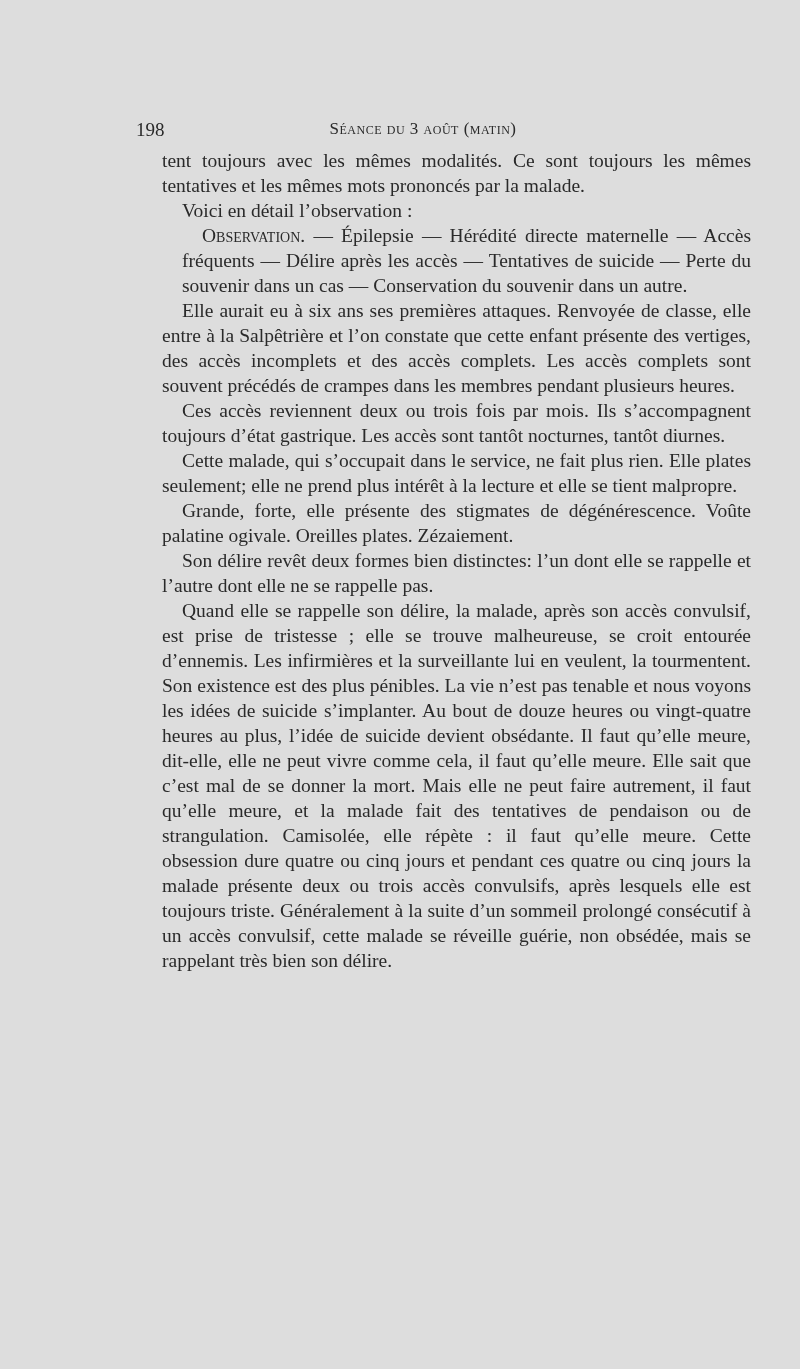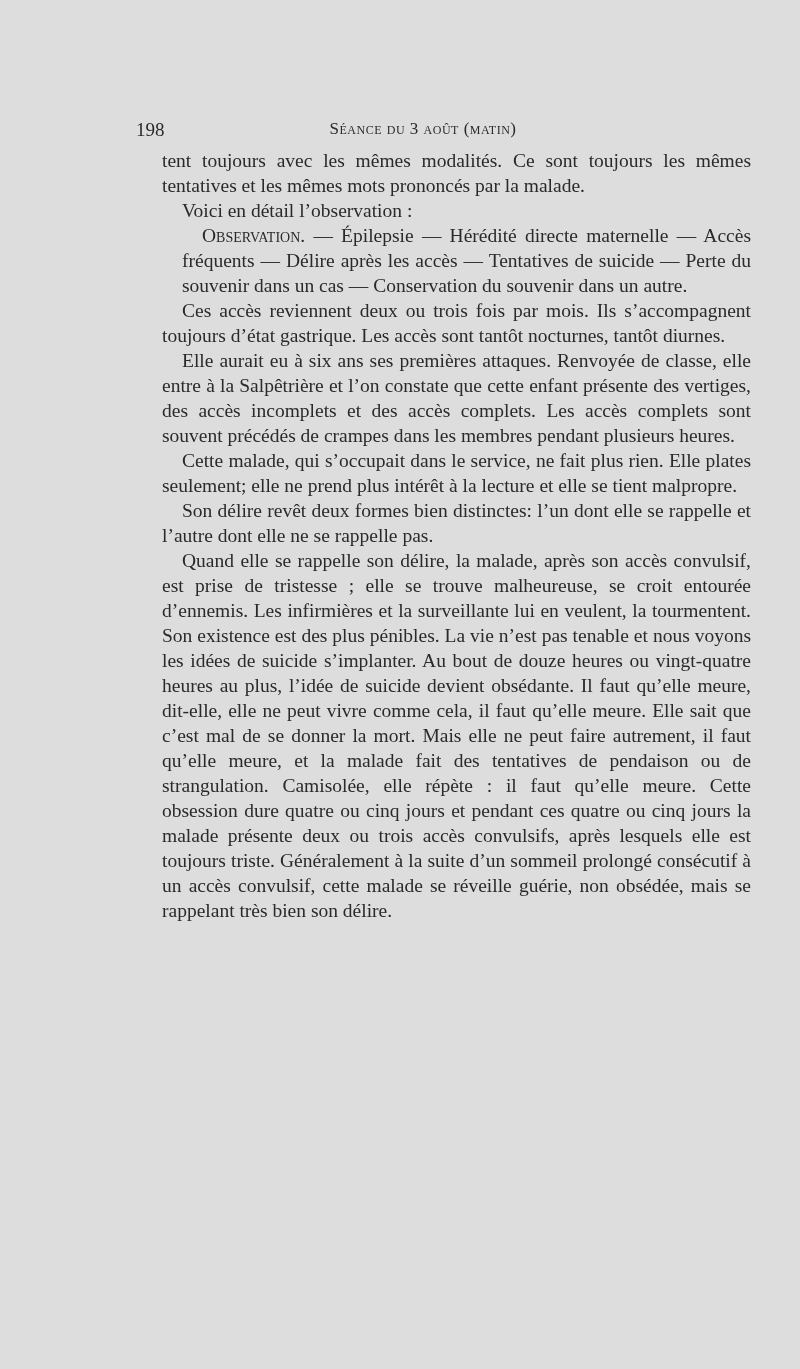--- a/index.html
+++ b/index.html
@@ -37,19 +37,20 @@
     <span class="page-num">198</span>
     <span class="running-title">Séance du 3 août (matin)</span>
   </div>
 
   <div class="body">
     <p class="noindent">tent toujours avec les mêmes modalités. Ce sont toujours les mêmes tentatives et les mêmes mots prononcés par la malade.</p>
     <p>Voici en détail l’observation :</p>
 
     <p class="obs-block"><span class="obs-label">Observation.</span><span class="obs-title"> — Épilepsie — Hérédité directe maternelle — Accès fréquents — Délire après les accès — Tentatives de suicide — Perte du souvenir dans un cas — Conservation du souvenir dans un autre.</span></p>
 
+    <p>Elle aurait eu à six ans ses premières attaques. Renvoyée de classe, elle entre à la Salpêtrière et l’on constate que cette enfant présente des vertiges, des accès incomplets et des accès complets. Les accès complets sont souvent précédés de crampes dans les membres pendant plusieurs heures.</p>
     <p>Ces accès reviennent deux ou trois fois par mois. Ils s’accompagnent toujours d’état gastrique. Les accès sont tantôt nocturnes, tantôt diurnes.</p>
-    <p>Elle aurait eu à six ans ses premières attaques. Renvoyée de classe, elle entre à la Salpêtrière et l’on constate que cette enfant présente des vertiges, des accès incomplets et des accès complets. Les accès complets sont souvent précédés de crampes dans les membres pendant plusieurs heures.</p>
     <p>Cette malade, qui s’occupait dans le service, ne fait plus rien. Elle plates seulement; elle ne prend plus intérêt à la lecture et elle se tient malpropre.</p>
+    <p>Grande, forte, elle présente des stigmates de dégénérescence. Voûte palatine ogivale. Oreilles plates. Zézaiement.</p>
     <p>Son délire revêt deux formes bien distinctes: l’un dont elle se rappelle et l’autre dont elle ne se rappelle pas.</p>
     <p>Quand elle se rappelle son délire, la malade, après son accès convulsif, est prise de tristesse ; elle se trouve malheureuse, se croit entourée d’ennemis. Les infirmières et la surveillante lui en veulent, la tourmentent. Son existence est des plus pénibles. La vie n’est pas tenable et nous voyons les idées de suicide s’implanter. Au bout de douze heures ou vingt-quatre heures au plus, l’idée de suicide devient obsédante. Il faut qu’elle meure, dit-elle, elle ne peut vivre comme cela, il faut qu’elle meure. Elle sait que c’est mal de se donner la mort. Mais elle ne peut faire autrement, il faut qu’elle meure, et la malade fait des tentatives de pendaison ou de strangulation. Camisolée, elle répète : il faut qu’elle meure. Cette obsession dure quatre ou cinq jours et pendant ces quatre ou cinq jours la malade présente deux ou trois accès convulsifs, après lesquels elle est toujours triste. Généralement à la suite d’un sommeil prolongé consécutif à un accès convulsif, cette malade se réveille guérie, non obsédée, mais se rappelant très bien son délire.</p>
   </div>
 </div>
 
 </body></html>

